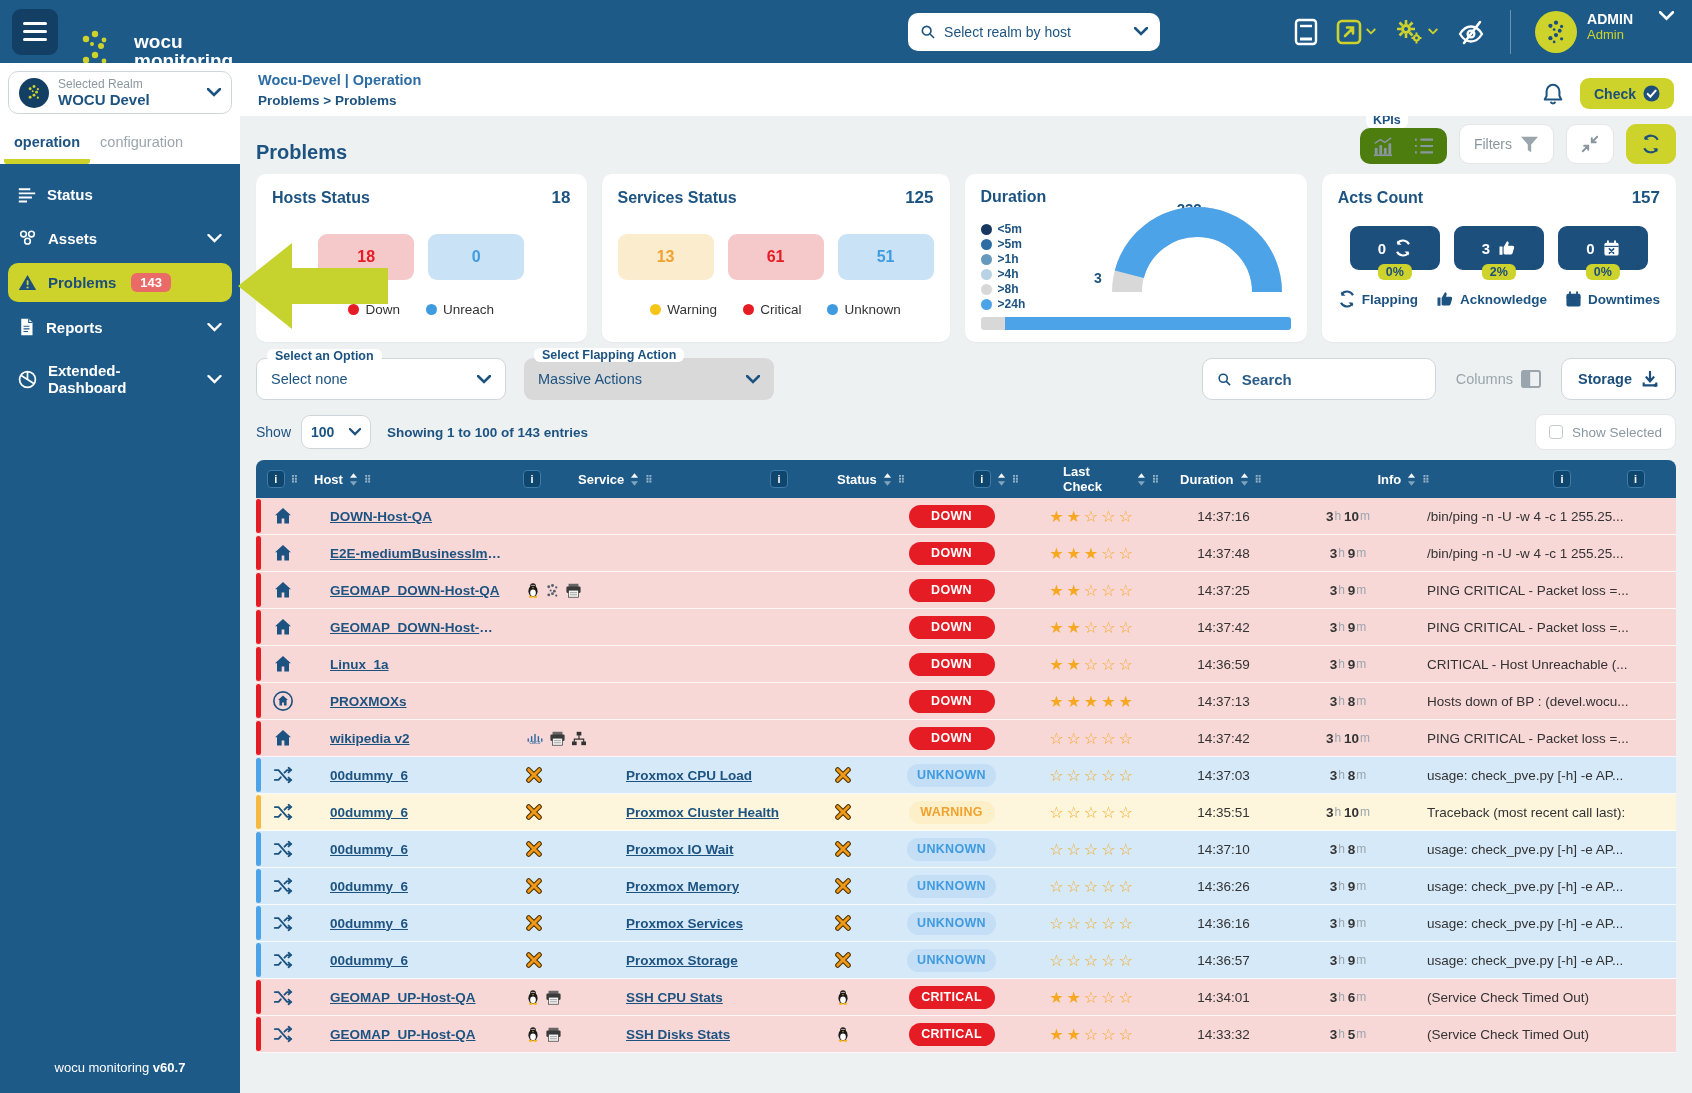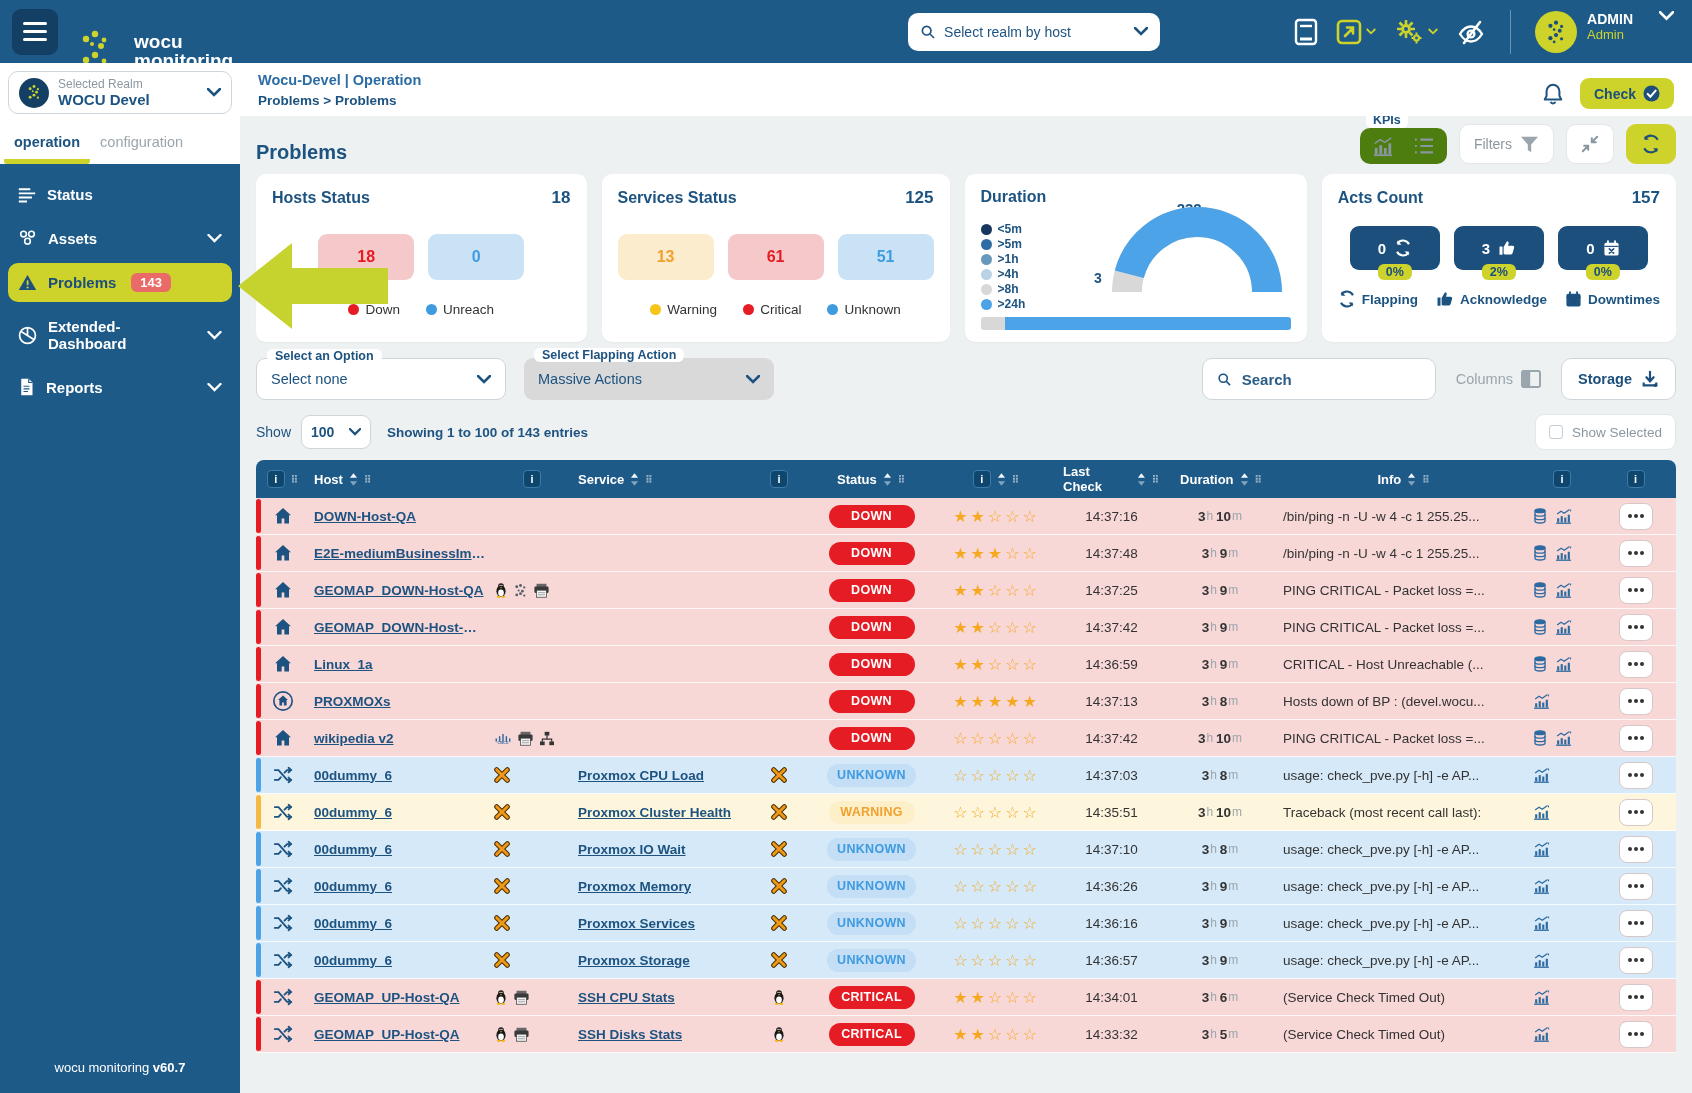--- a/index.html
+++ b/index.html
@@ -108,21 +108,21 @@
   .cbox { width:14px; height:14px; border:1px solid #c3ccd2; border-radius:3px; background:#fff; }
 
   
   .tbl { border-radius:8px 8px 0 0; overflow:hidden; }
   .tbl-grid { display:grid; grid-template-columns:54px 180px 84px 175px 60px 125px 125px 105px 115px 250px 66px 1fr; align-items:center; }
   .thead { background:#1d5a88; height:38px; color:#fff; font-size:13px; font-weight:bold; }
   .th { display:flex; align-items:center; gap:6px; padding:0 4px; }
   .th.center { justify-content:center; }
   .isq { width:18px; height:18px; background:#0f466e; border:1px solid #3e7ba8; border-radius:4px; color:#fff; font-size:11px; font-weight:bold; display:inline-flex; align-items:center; justify-content:center; cursor:pointer; flex:0 0 18px; }
   .grip { color:rgba(255,255,255,.55); font-size:10px; letter-spacing:1px; cursor:grab; }
-  .trow { height:37px; position:relative; border-bottom:1px solid rgba(255,255,255,.8); font-size:13.5px; cursor:default; }
+  .trow { height:37px; position:relative; border-bottom:1px solid rgba(255,255,255,.8); font-size:13.5px; cursor:default;gap:16px; }
   .trow::before { content:""; position:absolute; left:0; top:1px; bottom:1px; width:5px; border-radius:3px; background:var(--strip); }
   .cell { padding:0 4px; display:flex; align-items:center; min-width:0; }
   .cell.center { justify-content:center; }
   .host-link, .svc-link { color:#1d5380; font-weight:bold; text-decoration:underline; font-size:13.5px; white-space:nowrap; overflow:hidden; text-overflow:ellipsis; cursor:pointer; }
   .badges { display:flex; gap:5px; align-items:center; }
   .pill { min-width:86px; height:23px; border-radius:13px; display:inline-flex; align-items:center; justify-content:center; font-size:12.5px; font-weight:bold; letter-spacing:.3px; padding:0 10px; }
   .stars { color:#f6a821; font-size:16px; letter-spacing:3px; white-space:nowrap; }
   .dur b { color:#333; font-weight:bold; } .dur span { color:#9aa5ad; font-size:12px; margin:0 3px 0 1px; }
   .info-txt { white-space:nowrap; overflow:hidden; text-overflow:ellipsis; color:#333; }
   .icell { display:flex; gap:8px; align-items:center; }
@@ -308,42 +308,42 @@
               <rect x="11" y="7.5" width="2.3" height="6.5" rx="1" fill="#cdd32b"></rect>
               <circle cx="12.1" cy="16.8" r="1.4" fill="#cdd32b"></circle>
             </svg>
           </span>
     <span>Problems</span>
     <span class="side-badge">143</span>
 
   </div>
   <div class="side-item ">
     <span style="display:inline-flex;color:#fff">
-            <svg class="ic" width="19" height="19" viewBox="0 0 24 24">
-              <circle cx="12" cy="12" r="10" fill="none" stroke="#fff" stroke-width="2.2"></circle>
-              <path d="M12 2v10l8 5M12 12 4 7" stroke="#fff" stroke-width="2.2" fill="none"></path>
-            </svg>
-          </span>
-    <span>Extended-Dashboard</span>
-
-    <span class="chev">
-            <svg class="ic chev" width="15" height="9" viewBox="0 0 14 9">
-              <path d="M1 1l6 6 6-6" fill="none" stroke="#fff" stroke-width="2.4" stroke-linecap="round"></path>
-            </svg>
-          </span>
-  </div>
-  <div class="side-item ">
-    <span style="display:inline-flex;color:#fff">
             <svg class="ic" width="17" height="18" viewBox="0 0 20 24">
               <path d="M3 1h10l5 5v17H3z" fill="#fff"></path>
               <path d="M13 1v5h5" fill="none" stroke="#1d5a88" stroke-width="1.6"></path>
               <path d="M6 11h8M6 14.5h8M6 18h6" stroke="#1d5a88" stroke-width="1.6"></path>
             </svg>
           </span>
     <span>Reports</span>
+
+    <span class="chev">
+            <svg class="ic chev" width="15" height="9" viewBox="0 0 14 9">
+              <path d="M1 1l6 6 6-6" fill="none" stroke="#fff" stroke-width="2.4" stroke-linecap="round"></path>
+            </svg>
+          </span>
+  </div>
+  <div class="side-item ">
+    <span style="display:inline-flex;color:#fff">
+            <svg class="ic" width="19" height="19" viewBox="0 0 24 24">
+              <circle cx="12" cy="12" r="10" fill="none" stroke="#fff" stroke-width="2.2"></circle>
+              <path d="M12 2v10l8 5M12 12 4 7" stroke="#fff" stroke-width="2.2" fill="none"></path>
+            </svg>
+          </span>
+    <span>Extended-Dashboard</span>
 
     <span class="chev">
             <svg class="ic chev" width="15" height="9" viewBox="0 0 14 9">
               <path d="M1 1l6 6 6-6" fill="none" stroke="#fff" stroke-width="2.4" stroke-linecap="round"></path>
             </svg>
           </span>
   </div>
       </div>
     <div class="side-footer">
       <span>wocu monitoring</span> <b>v60.7</b>

